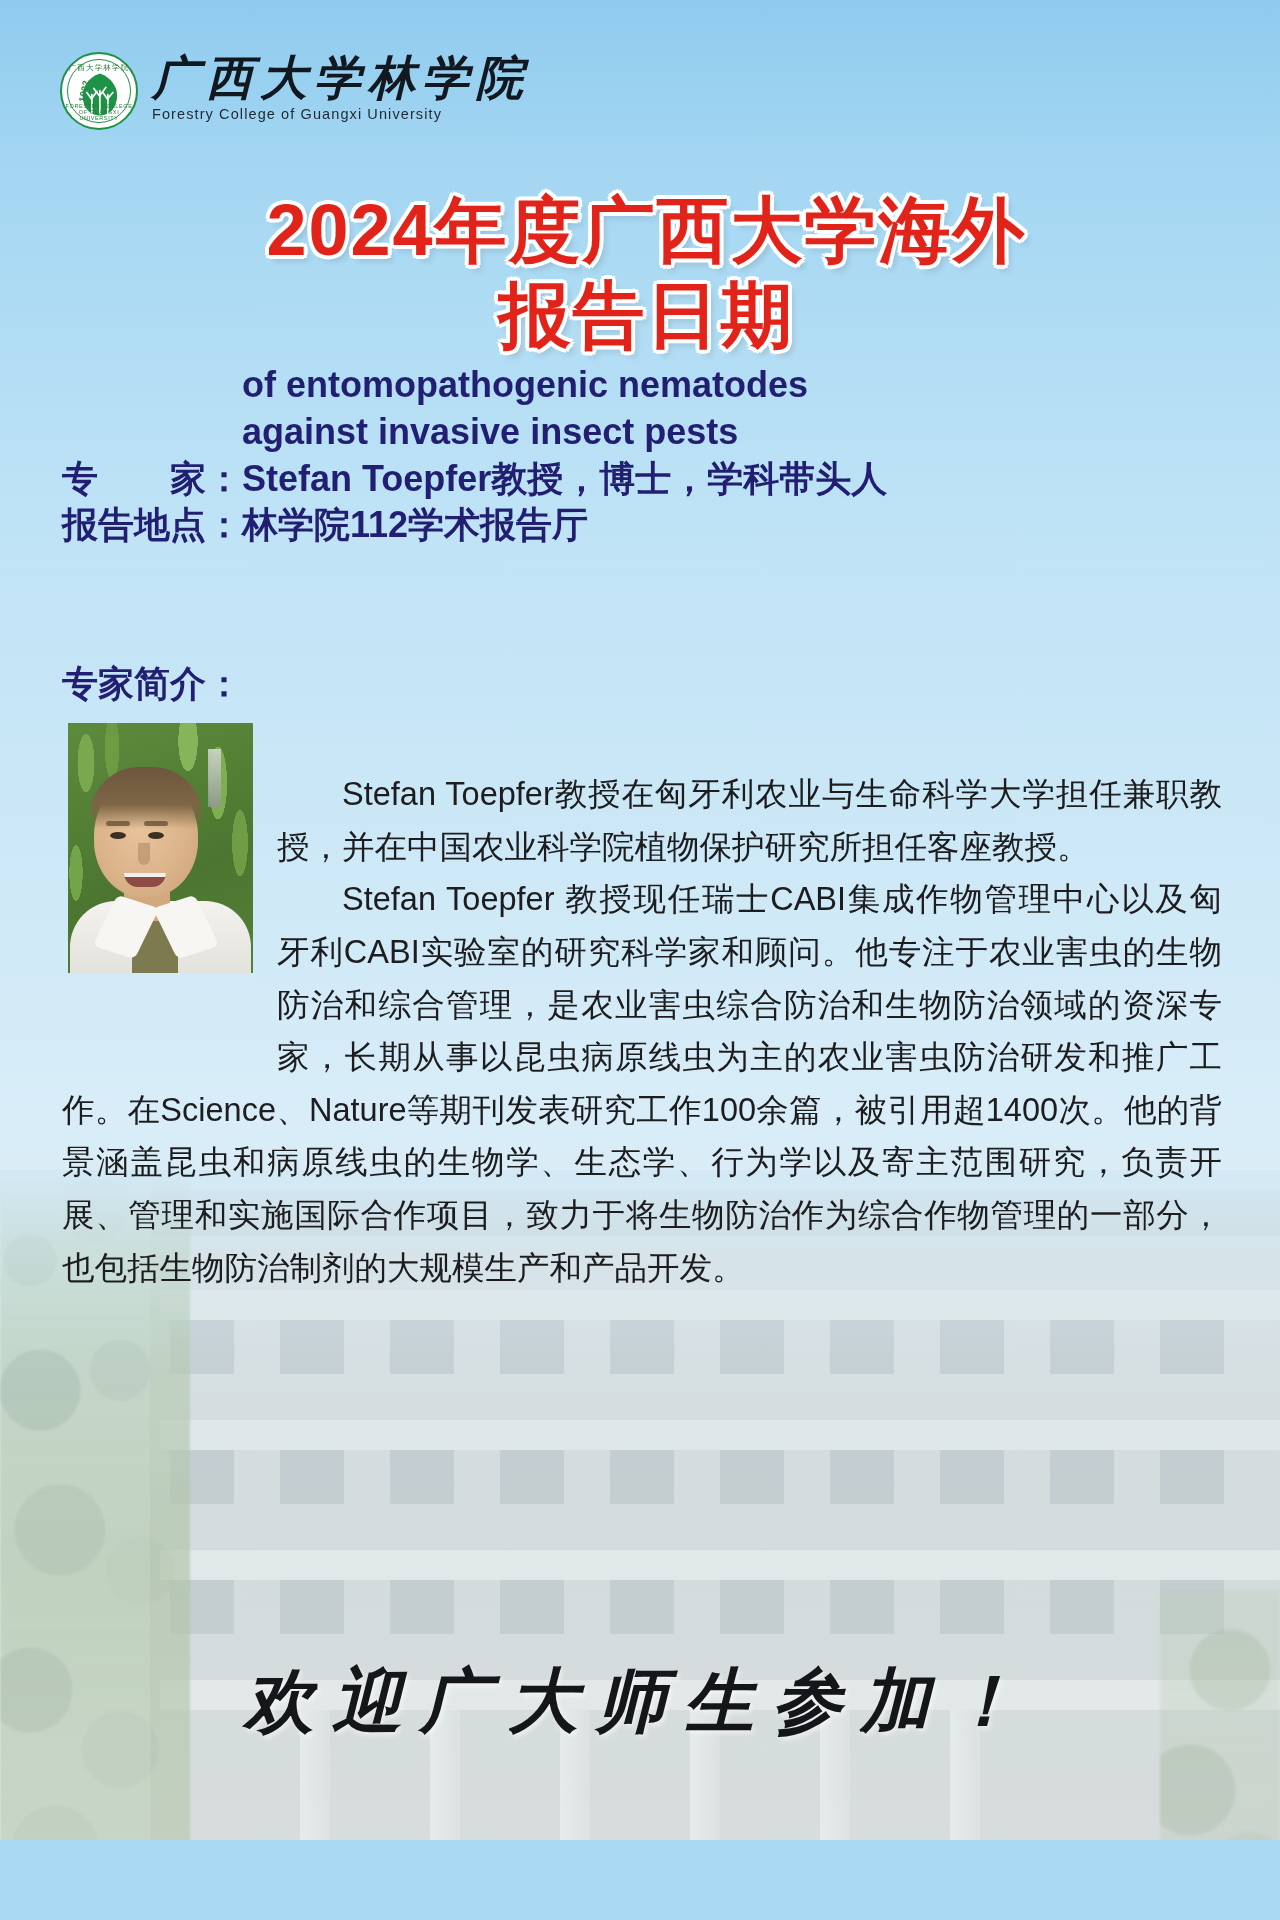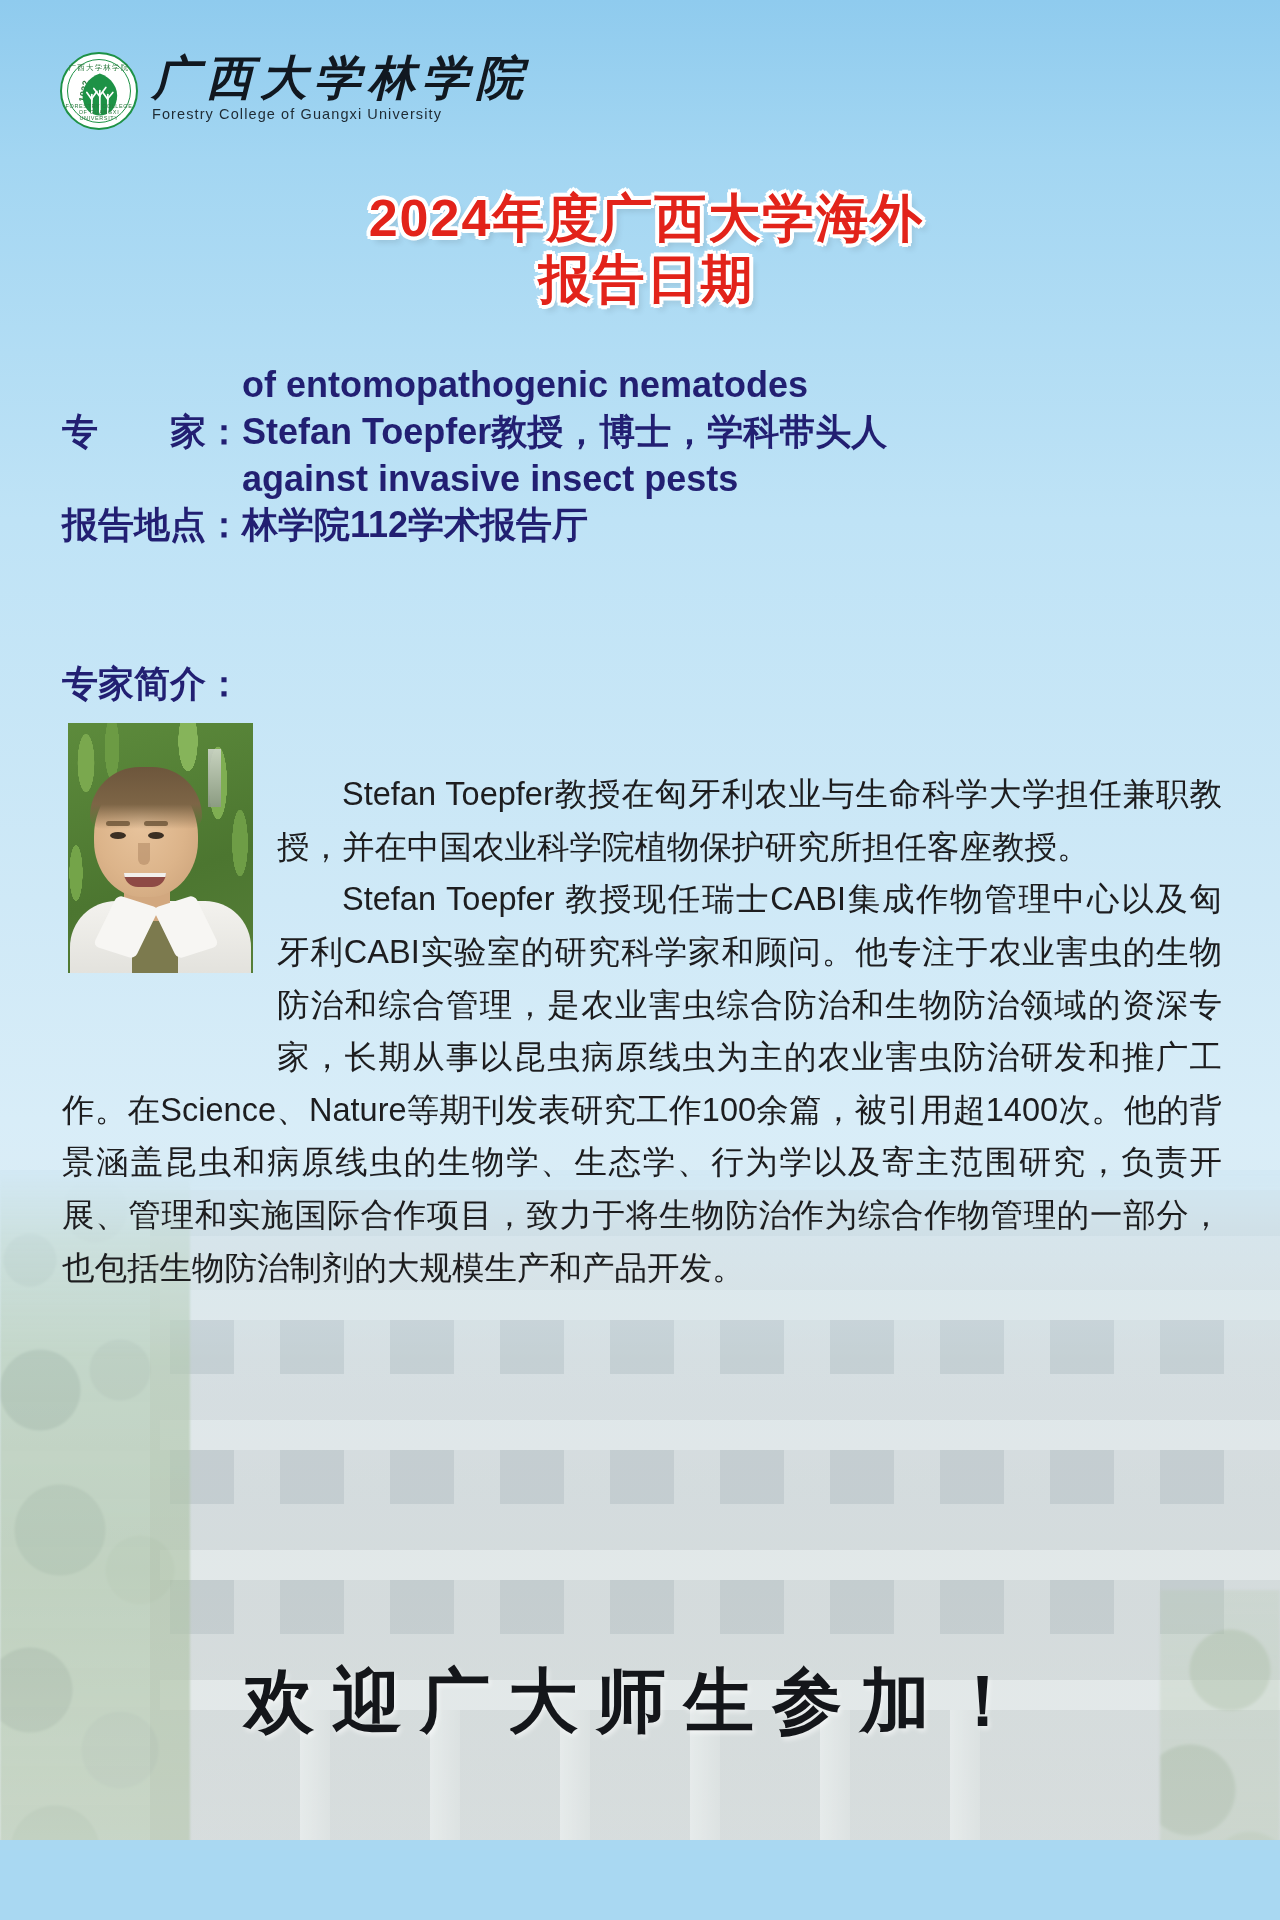--- a/index.html
+++ b/index.html
@@ -122,21 +122,21 @@
     font-size:14.5px; color:#1e2a33; letter-spacing:1.1px;
     margin-top:3px; white-space:nowrap; font-weight:500;
   }
 
   
   .title{
     position:absolute; left:13px; right:0; top:188px;
     text-align:center;
     font-family:"Liberation Sans","DejaVu Sans",sans-serif;
     font-weight:900;
-    font-size:52px;
+    font-size:72px;
     line-height:1.18;
     color:#e2231a;
     letter-spacing:2px;
     text-shadow:
       -3px -3px 0 #fff,  3px -3px 0 #fff,
       -3px  3px 0 #fff,  3px  3px 0 #fff,
       -4px  0   0 #fff,  4px  0   0 #fff,
        0   -4px 0 #fff,  0    4px 0 #fff,
        5px  6px 6px rgba(0,0,0,.12);
   }
@@ -246,20 +246,21 @@
   .bio p.wrap-photo{
     padding-left:215px;
     margin-top:40px;
   }
 
   
   .welcome{
     position:absolute; left:0; right:0; top:1655px;
     text-align:center;
     font-family:"Liberation Serif","DejaVu Serif",serif;
+    font-style:italic;
     font-weight:700;
     font-size:70px;
     letter-spacing:18px;
     color:#14161a;
     text-shadow:2px 3px 5px rgba(255,255,255,.55);
     z-index:4;
   }
 </style>
 </head>
 <body>
@@ -345,22 +346,22 @@
     </div>
   </div>
 
   <div class="title">
     <span class="l1">2024年度广西大学海外</span>
     <span class="l2">报告日期</span>
   </div>
 
   <div class="info">
     <span class="info-row topic-cont">of entomopathogenic nematodes</span>
+    <span class="info-row topic-cont">against invasive insect pests</span>
     <span class="info-row"><span>专　　家：</span><span>Stefan Toepfer教授，博士，学科带头人</span></span>
-    <span class="info-row topic-cont">against invasive insect pests</span>
     <span class="info-row"><span>报告地点：</span><span>林学院112学术报告厅</span></span>
   </div>
 
   <div class="bio-head">专家简介：</div>
 
   <div class="photo">
     <div class="grass"></div>
     <div class="pole"></div>
     <div class="shirt"></div>
     <div class="tshirt"></div>

